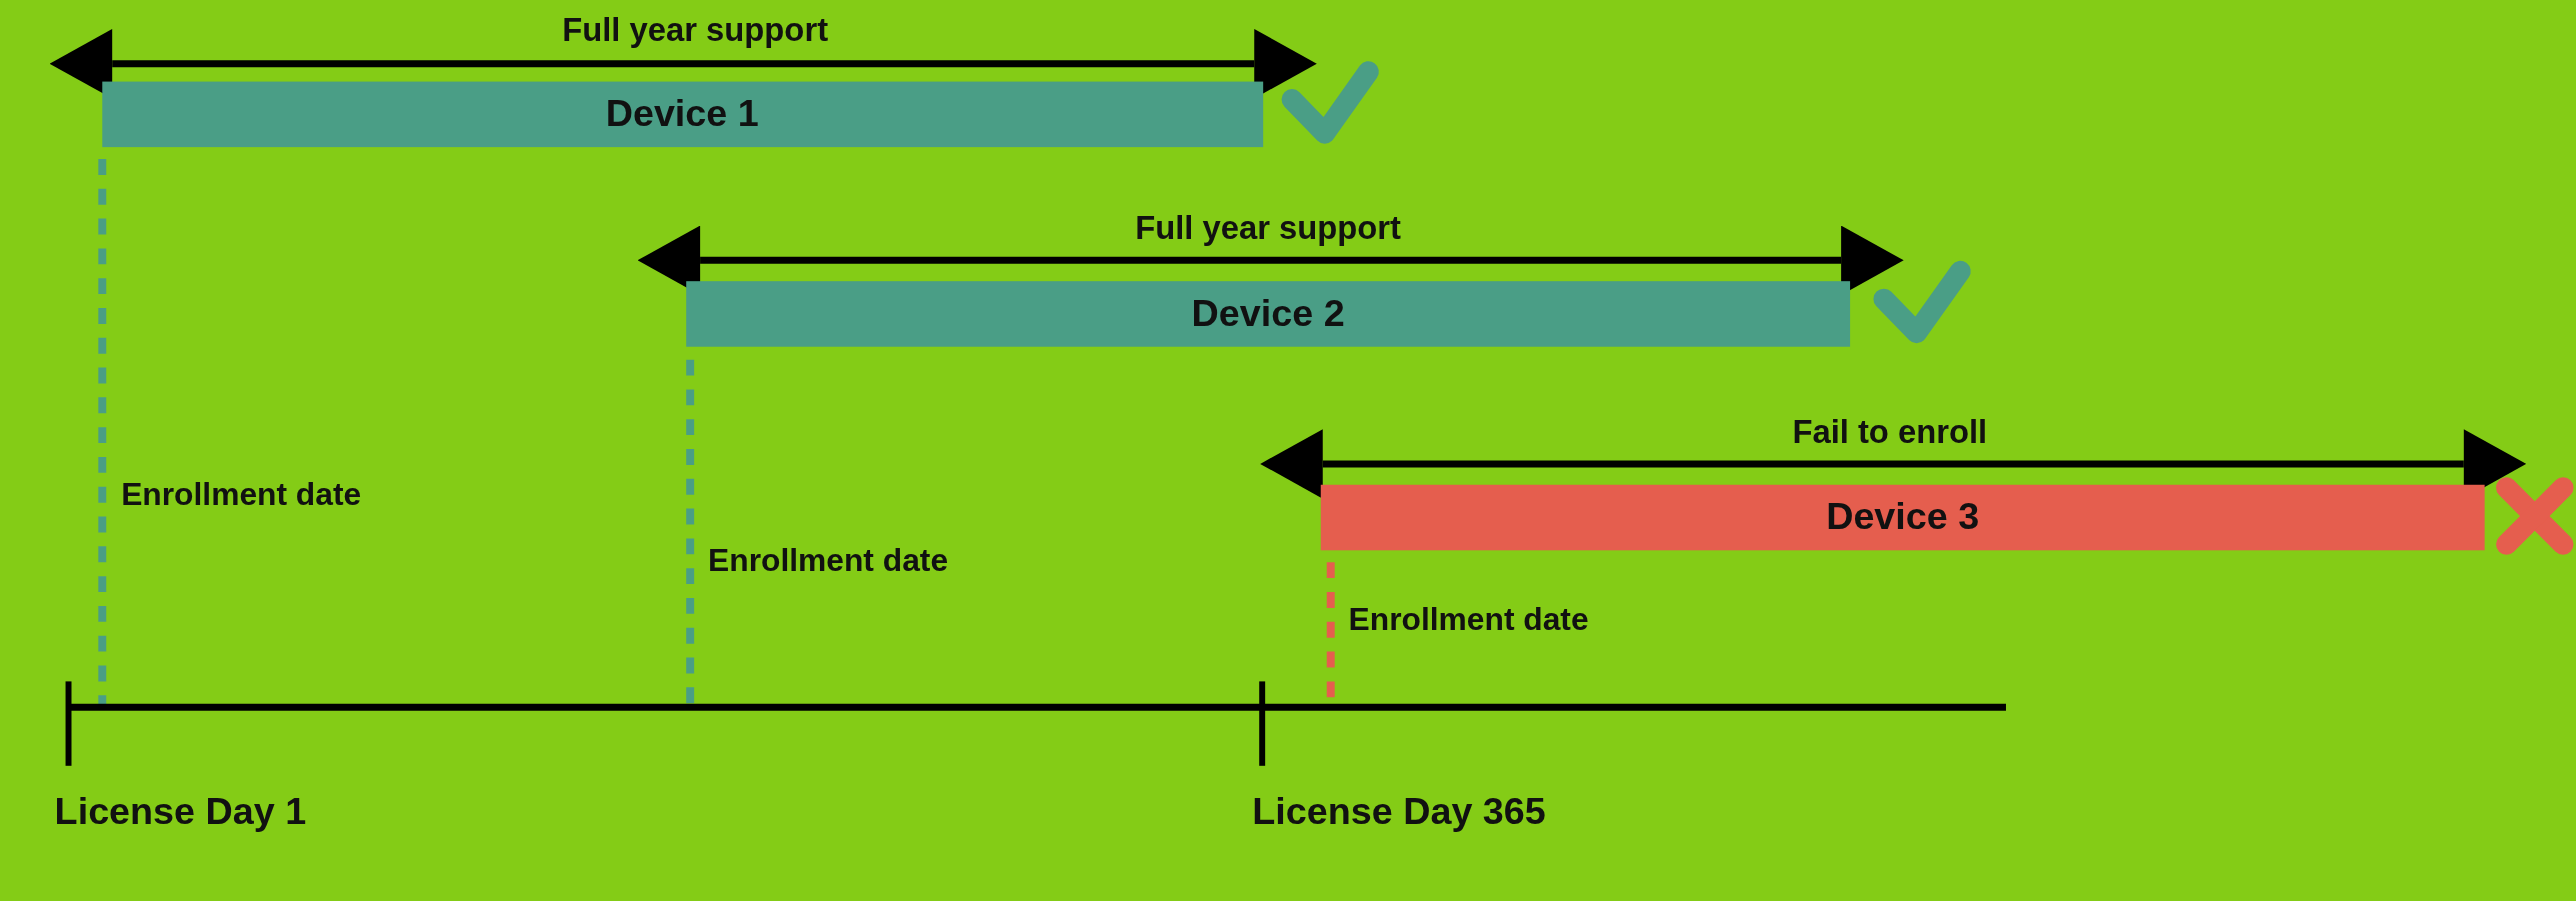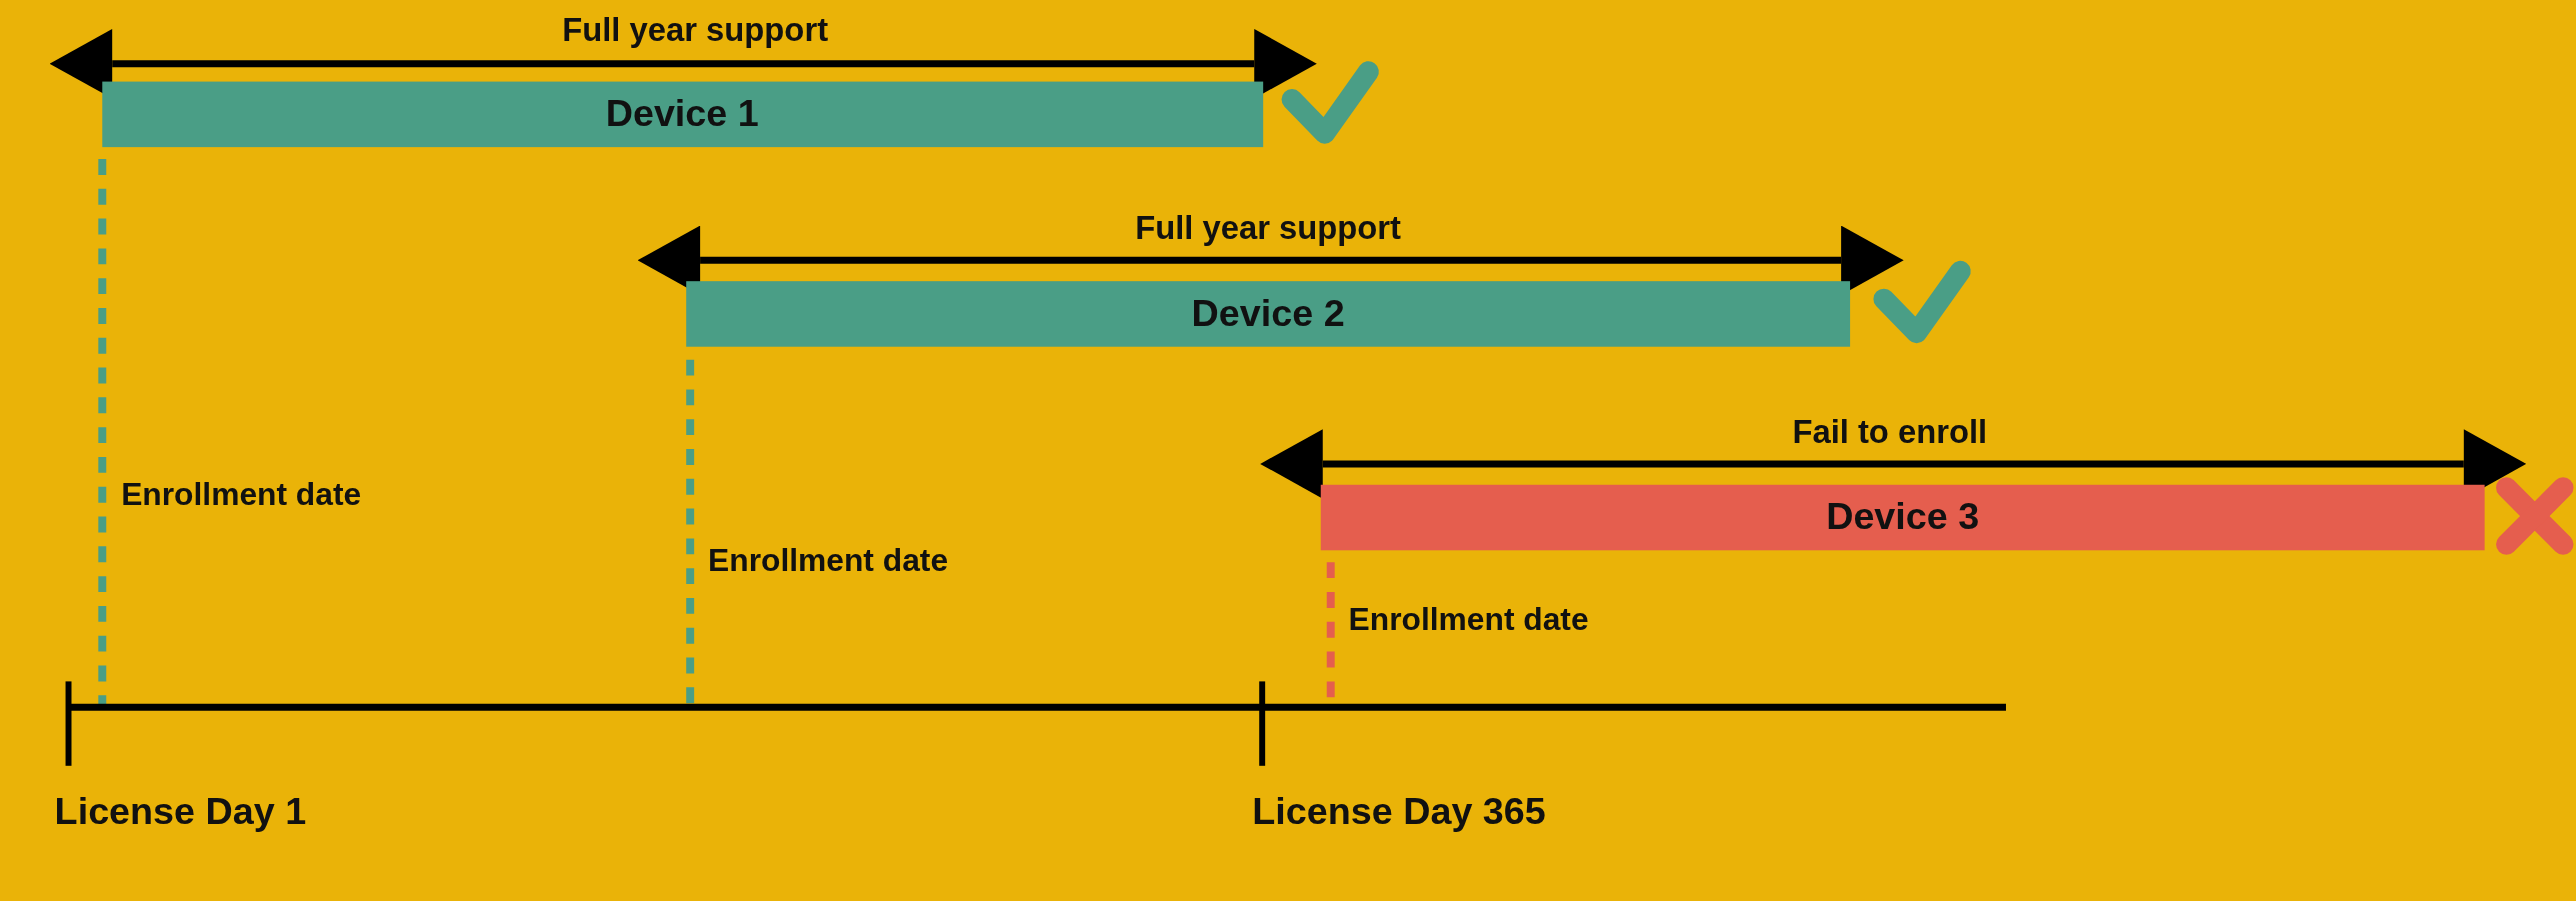--- a/index.html
+++ b/index.html
@@ -7,21 +7,21 @@
     padding: 0;
     background: #ffffff;
   }
   body {
     font-family: "Liberation Sans", sans-serif;
   }
   #stage {
     position: relative;
     width: 2576px;
     height: 902px;
-    background: #eab308;
+    background: #84cc16;
     overflow: hidden;
   }
   #stage svg.layer {
     position: absolute;
     left: 0;
     top: 0;
     width: 2576px;
     height: 902px;
   }
   .bar-label {

